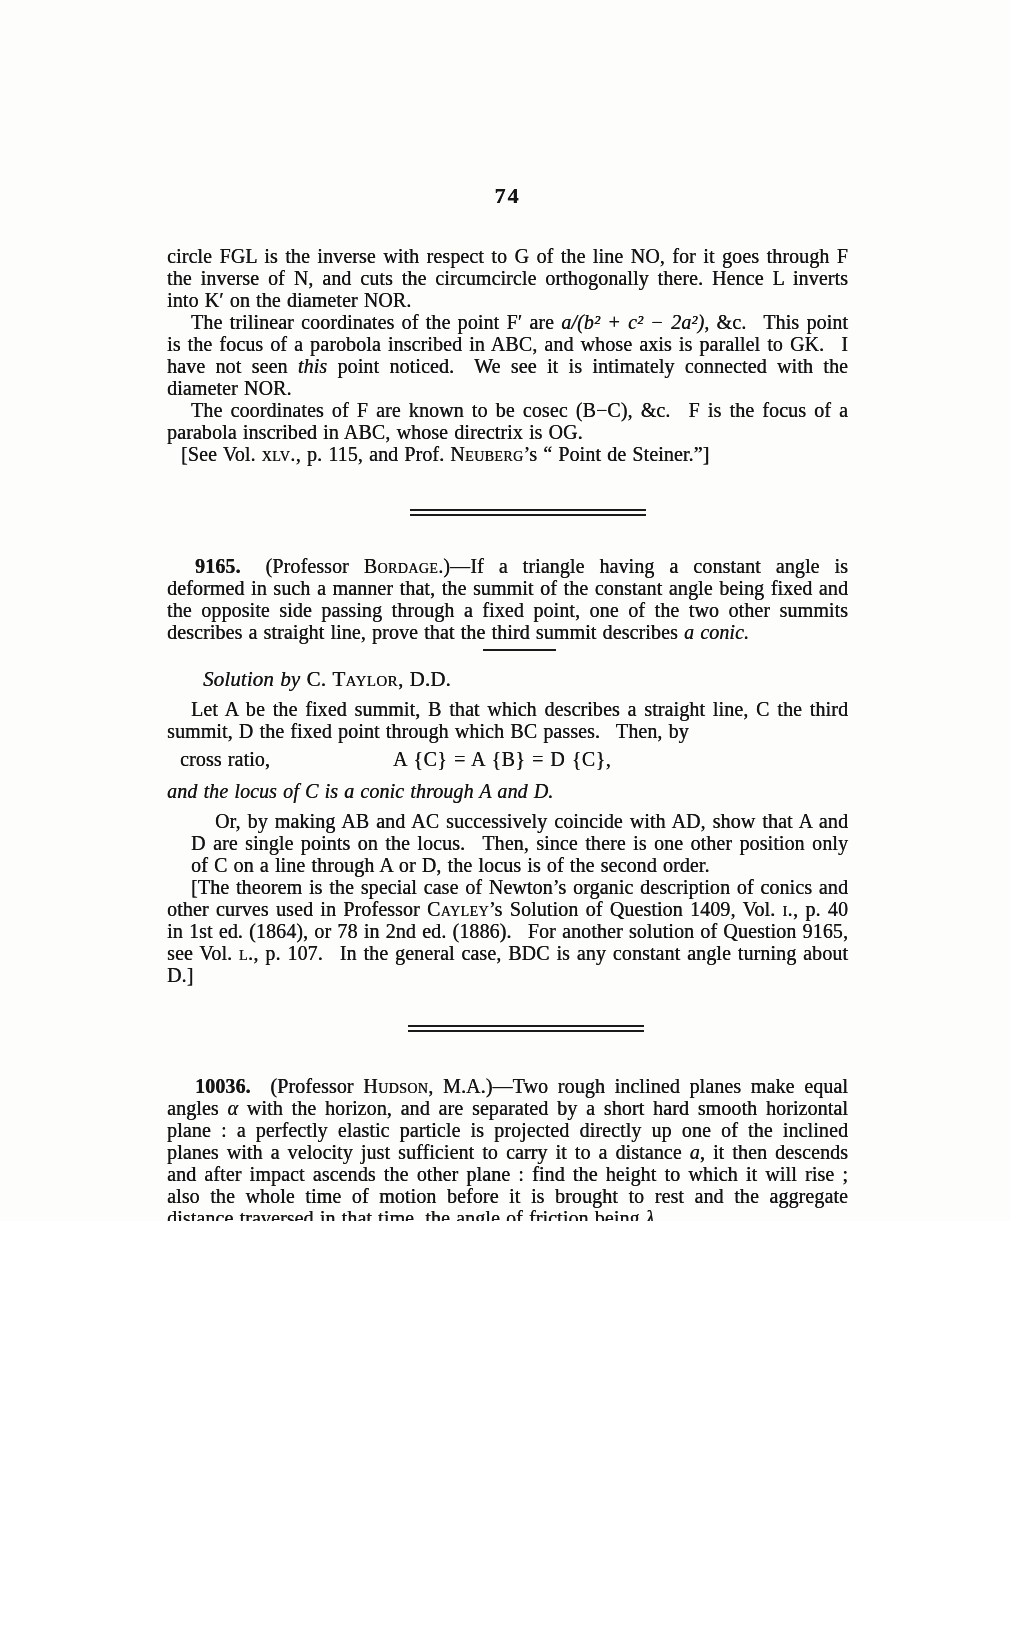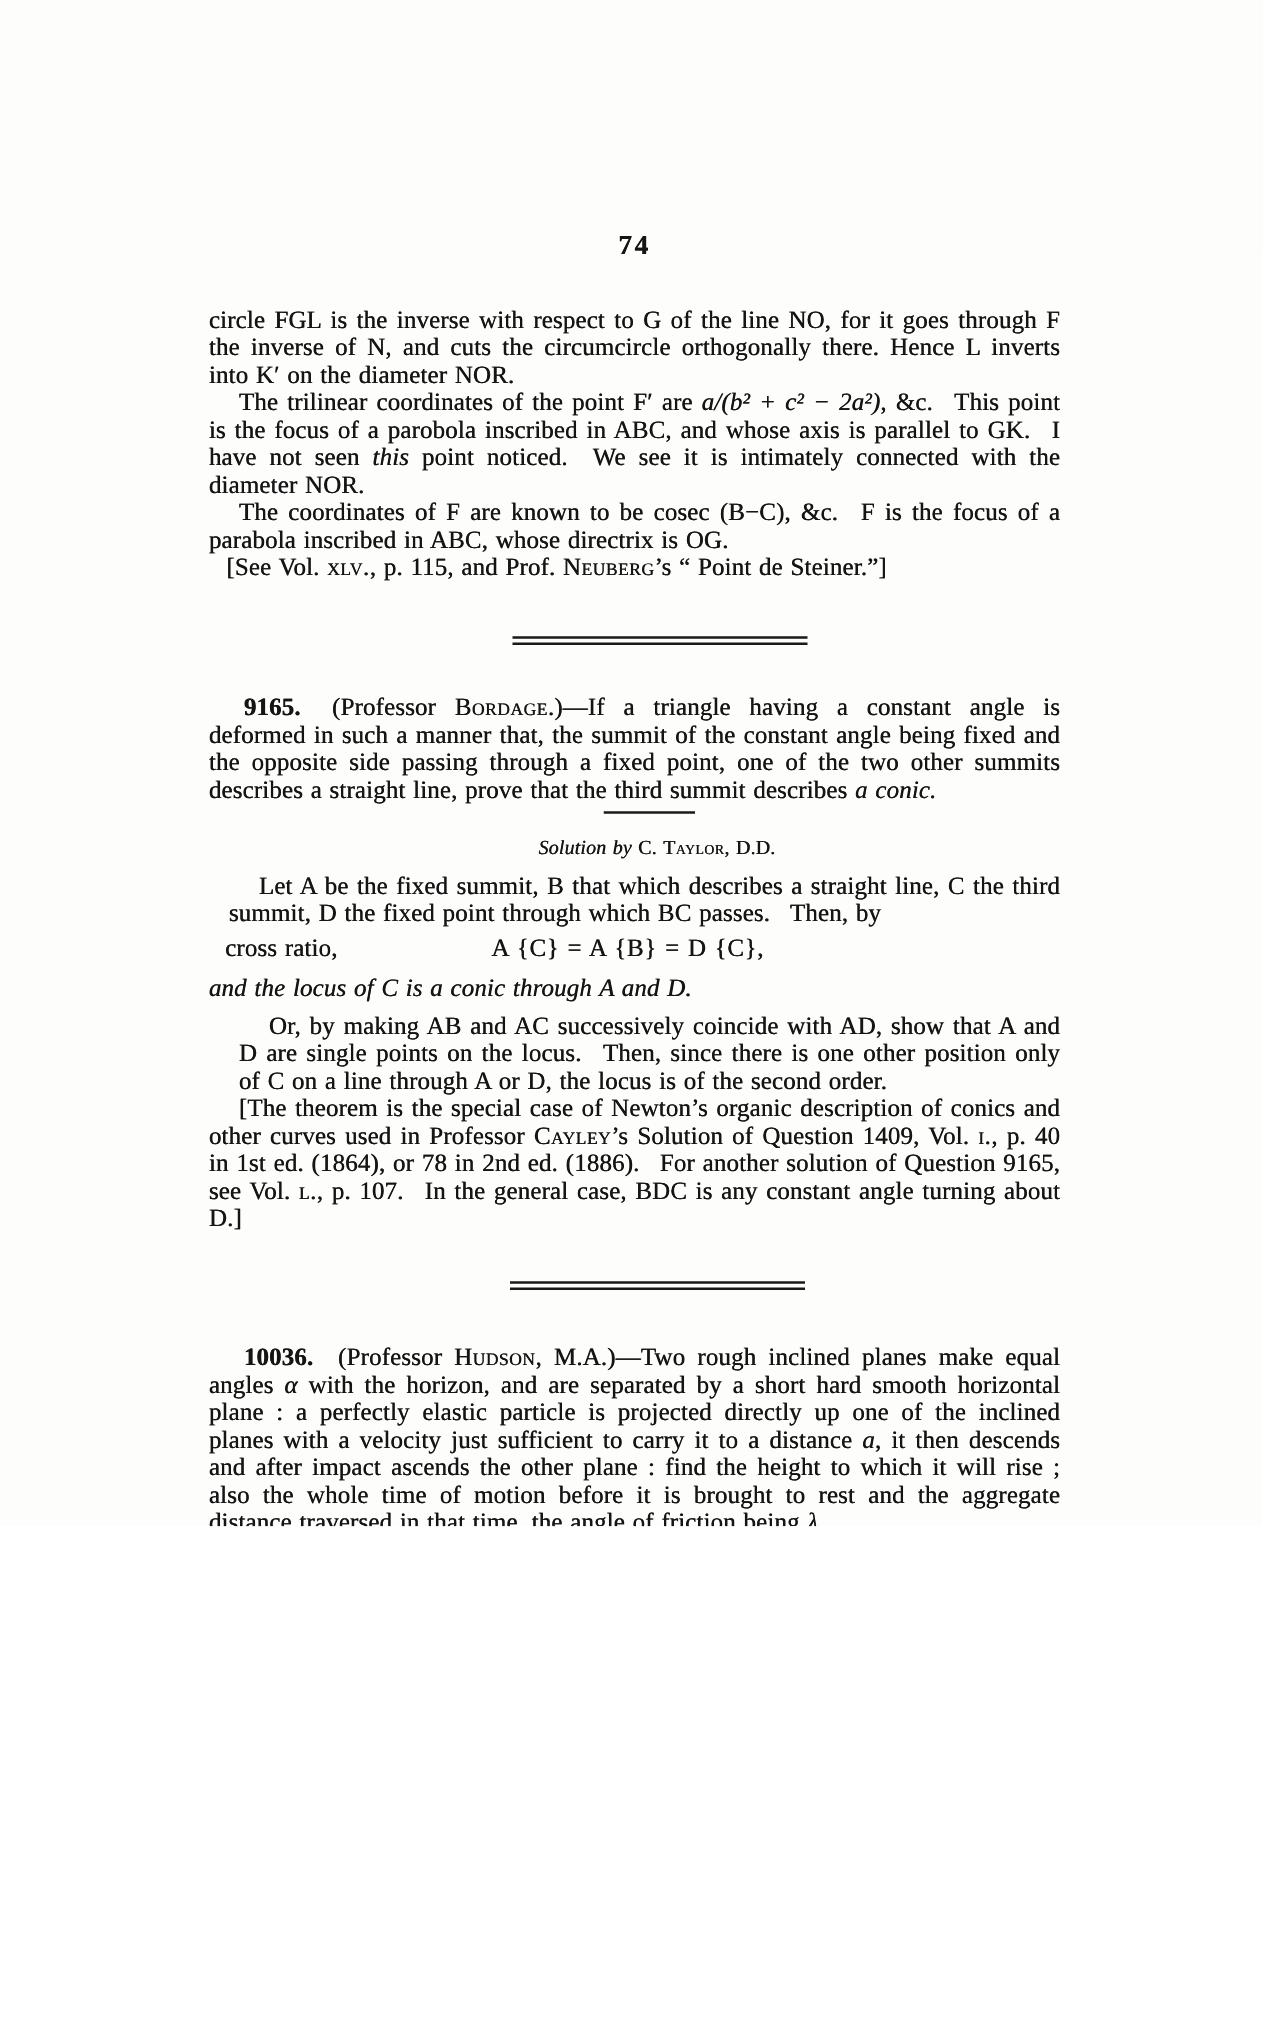--- a/index.html
+++ b/index.html
@@ -25,24 +25,24 @@
   .p1{margin-top:36px;}
   .ref{margin-top:0;text-indent:14px;}
   .sc{font-variant:small-caps;letter-spacing:0.4px;}
   .qnum{font-weight:700;}
   .drule{height:3px;border-top:2px solid #1a1a1a;border-bottom:2px solid #1a1a1a;width:236px;box-sizing:content-box;}
   .div1{margin-top:44px;margin-left:243px;}
   .div2{margin-top:39px;margin-left:241px;}
   .srule{height:2px;background:#1a1a1a;}
   .rule1{margin-top:6px;margin-left:316px;width:73px;}
   .rule2{margin-top:2px;margin-left:323px;width:70px;}
-  .heading{text-align:center;padding-left:36px;font-size:16px;line-height:24px;}
+  .heading{padding-left:36px;font-size:21px;line-height:24px;}
   .q1{margin-top:39px;}
   .h1{margin-top:16px;}
-  .s1p1{margin-top:7px;margin-left:16px;}
+  .s1p1{margin-top:7px;}
   .eqrow{margin-top:6px;height:26px;position:relative;}
   .eqlabel{position:absolute;left:13px;top:0;}
   .eq{position:absolute;left:226px;top:0;letter-spacing:0.5px;}
   .s1p1c{margin-top:6px;font-style:italic;}
   .s1p2{margin-top:8px;margin-left:24px;}
   .q2{margin-top:43px;}
   .h2{margin-top:15px;}
   .s2p1{margin-top:9px;text-align-last:justify;}
   sub{font-size:13px;line-height:0;vertical-align:-4px;}
   sup{font-size:13px;line-height:0;vertical-align:6px;}

